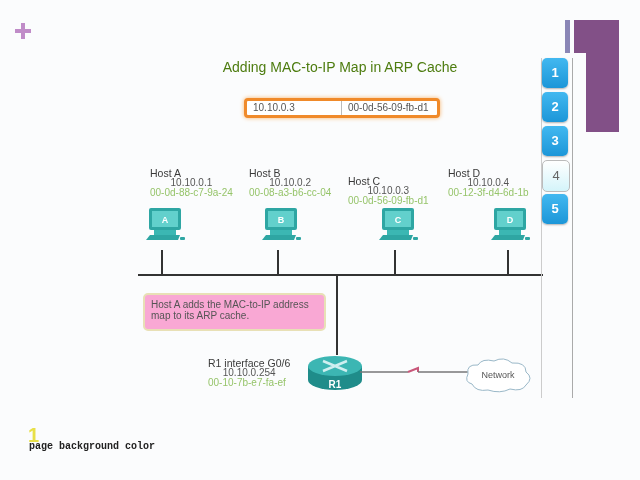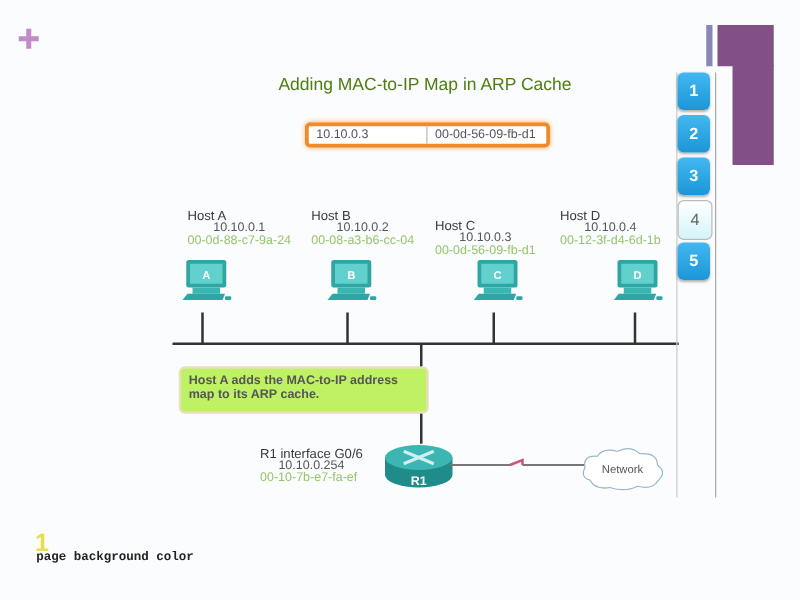--- a/index.html
+++ b/index.html
@@ -23,21 +23,21 @@
     .arp-cell.ip { width: 88px; border-right: 1px solid #bbb; }
 
     .host-info { font-size: 10px; line-height: 10px; }
     .host-name { font-weight: normal; color: #3a3a3a; font-size: 10.5px; }
     .host-ip { color: #555; text-align: center; }
     .host-mac { color: #96c46a; font-size: 10px; }
 
     .pc { width: 46px; height: 46px; }
     .bus { left: 138px; top: 274px; width: 405px; height: 2px; background: #333; }
     .drop { width: 2px; background: #333; }
-    .note-box { left: 143px; top: 293px; width: 200px; height: 38px; border: 2px solid #e8e0b6; border-radius: 5px; background: #bef264; font-size: 10px; color: #555; padding: 4px 6px; box-sizing: border-box; line-height: 11px; font-weight: bold; }
+    .note-box { left: 143px; top: 293px; width: 183px; height: 38px; border: 2px solid #e8e0b6; border-radius: 5px; background: #f9a8d4; font-size: 10px; color: #555; padding: 4px 6px; box-sizing: border-box; line-height: 11px; }
 
     .stepper { left: 541px; top: 58px; width: 30px; height: 340px; border-left: 1px solid #ccc; border-right: 1px solid #aaa; }
     .step { position: absolute; left: 542px; width: 26px; height: 30px; border-radius: 5px; background: linear-gradient(#42b8f0, #1c96d8); color: #fff; font-weight: bold; font-size: 13px; text-align: center; line-height: 30px; box-shadow: 0 1px 2px rgba(0,0,0,0.3); cursor: pointer; }
     .step.active { background: linear-gradient(#ffffff, #d4f4fa); color: #666; font-weight: normal; border: 1px solid #bbb; box-shadow: none; }
 
     .deco1 { left: 565px; top: 20px; width: 5px; height: 33px; background: #8a86b6; }
     .deco2 { left: 574px; top: 20px; width: 45px; height: 33px; background: #825087; }
     .deco3 { left: 586px; top: 52px; width: 33px; height: 80px; background: #825087; }
 
     .footer-num { left: 28px; top: 424px; font-size: 20px; color: #e8e048; font-weight: bold; }

